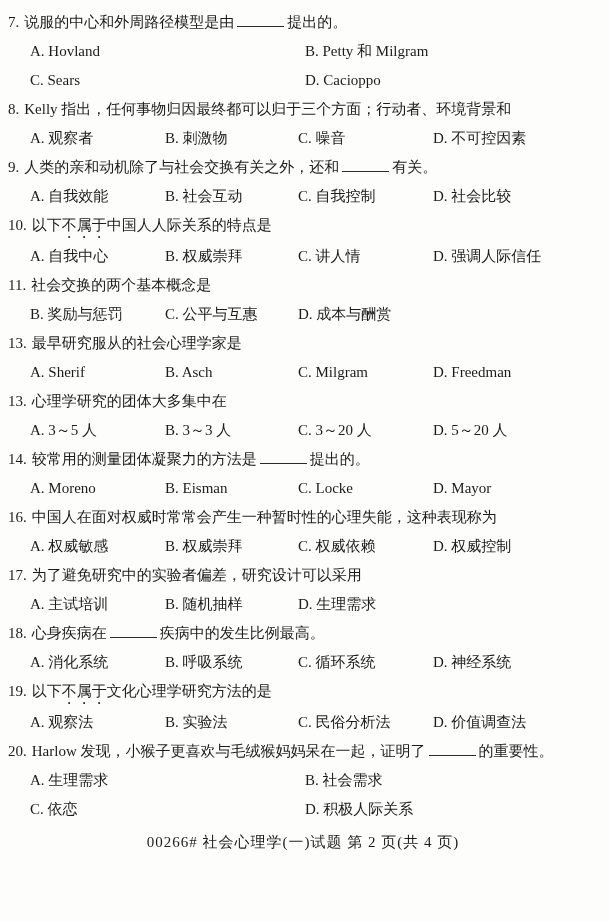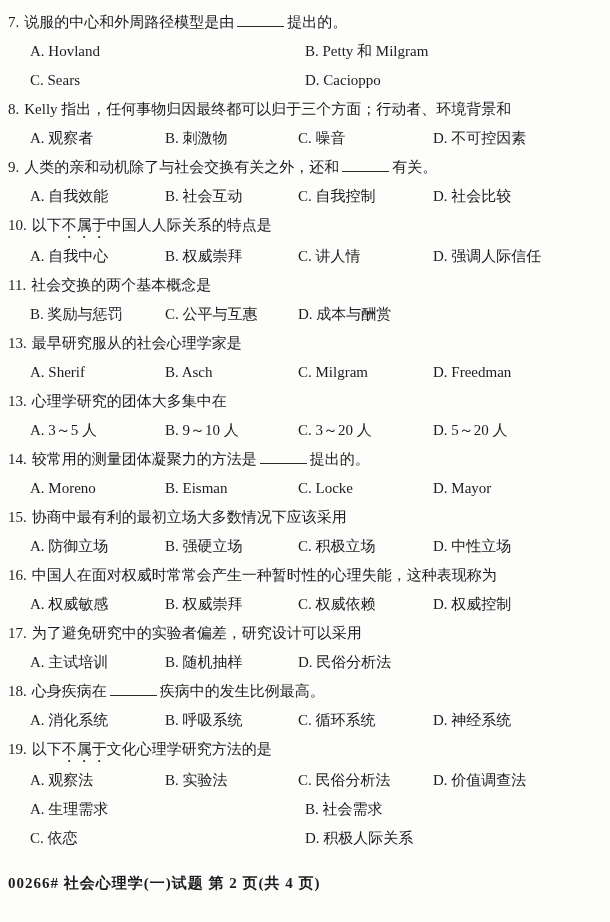--- a/index.html
+++ b/index.html
@@ -34,25 +34,24 @@
     margin: 0 3px;
     vertical-align: baseline;
   }
   .em {
     -webkit-text-emphasis: filled dot #1c1c1c;
     -webkit-text-emphasis-position: under;
     text-emphasis: filled dot #1c1c1c;
     text-emphasis-position: under left;
   }
   .footer {
-    text-align: left;
+    text-align: center;
     line-height: 29px;
-    margin-top: 16px;
+    margin-top: 4px;
     letter-spacing: 1px;
-    font-weight: bold;
   }
 </style>
 </head>
 <body>
 
 <div class="page">
   <div>
       <div class="q">
         <div class="stem"><span class="qnum">7.</span><span>说服的中心和外周路径模型是由</span><span class="blank"></span><span>提出的。</span></div>
         <div class="opts cols2">
@@ -103,58 +102,49 @@
           <span class="opt">A. Sherif</span>
           <span class="opt">B. Asch</span>
           <span class="opt">C. Milgram</span>
           <span class="opt">D. Freedman</span>
         </div>
       </div>
       <div class="q">
         <div class="stem"><span class="qnum">13.</span><span>心理学研究的团体大多集中在</span></div>
         <div class="opts cols4">
           <span class="opt">A. 3～5 人</span>
-          <span class="opt">B. 9～10 人</span>
+          <span class="opt">B. 3～3 人</span>
           <span class="opt">C. 3～20 人</span>
           <span class="opt">D. 5～20 人</span>
         </div>
       </div>
       <div class="q">
         <div class="stem"><span class="qnum">14.</span><span>较常用的测量团体凝聚力的方法是</span><span class="blank"></span><span>提出的。</span></div>
         <div class="opts cols4">
           <span class="opt">A. Moreno</span>
           <span class="opt">B. Eisman</span>
           <span class="opt">C. Locke</span>
           <span class="opt">D. Mayor</span>
-        </div>
-      </div>
-      <div class="q">
-        <div class="stem"><span class="qnum">15.</span><span>协商中最有利的最初立场大多数情况下应该采用</span></div>
-        <div class="opts cols4">
-          <span class="opt">A. 防御立场</span>
-          <span class="opt">B. 强硬立场</span>
-          <span class="opt">C. 积极立场</span>
-          <span class="opt">D. 中性立场</span>
         </div>
       </div>
       <div class="q">
         <div class="stem"><span class="qnum">16.</span><span>中国人在面对权威时常常会产生一种暂时性的心理失能，这种表现称为</span></div>
         <div class="opts cols4">
           <span class="opt">A. 权威敏感</span>
           <span class="opt">B. 权威崇拜</span>
           <span class="opt">C. 权威依赖</span>
           <span class="opt">D. 权威控制</span>
         </div>
       </div>
       <div class="q">
         <div class="stem"><span class="qnum">17.</span><span>为了避免研究中的实验者偏差，研究设计可以采用</span></div>
         <div class="opts cols4">
           <span class="opt">A. 主试培训</span>
           <span class="opt">B. 随机抽样</span>
-          <span class="opt">D. 民俗分析法</span>
+          <span class="opt">D. 生理需求</span>
         </div>
       </div>
       <div class="q">
         <div class="stem"><span class="qnum">18.</span><span>心身疾病在</span><span class="blank"></span><span>疾病中的发生比例最高。</span></div>
         <div class="opts cols4">
           <span class="opt">A. 消化系统</span>
           <span class="opt">B. 呼吸系统</span>
           <span class="opt">C. 循环系统</span>
           <span class="opt">D. 神经系统</span>
         </div>
@@ -162,20 +152,21 @@
       <div class="q">
         <div class="stem"><span class="qnum">19.</span><span>以下</span><span class="em">不属于</span><span>文化心理学研究方法的是</span></div>
         <div class="opts cols4">
           <span class="opt">A. 观察法</span>
           <span class="opt">B. 实验法</span>
           <span class="opt">C. 民俗分析法</span>
           <span class="opt">D. 价值调查法</span>
         </div>
       </div>
       <div class="q">
+        <div class="stem"><span class="qnum">20.</span><span>Harlow 发现，小猴子更喜欢与毛绒猴妈妈呆在一起，证明了</span><span class="blank"></span><span>的重要性。</span></div>
         <div class="opts cols2">
           <span class="opt">A. 生理需求</span>
           <span class="opt">B. 社会需求</span>
           <span class="opt">C. 依恋</span>
           <span class="opt">D. 积极人际关系</span>
         </div>
       </div>
     </div>
   <div class="footer">00266# 社会心理学(一)试题 第 2 页(共 4 页)</div>
 </div>

